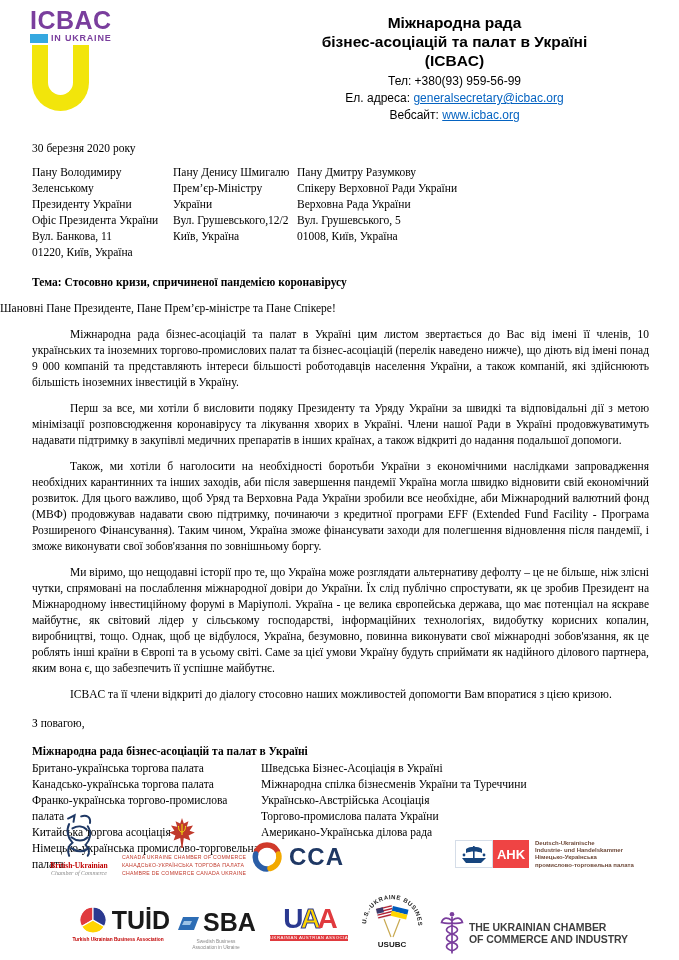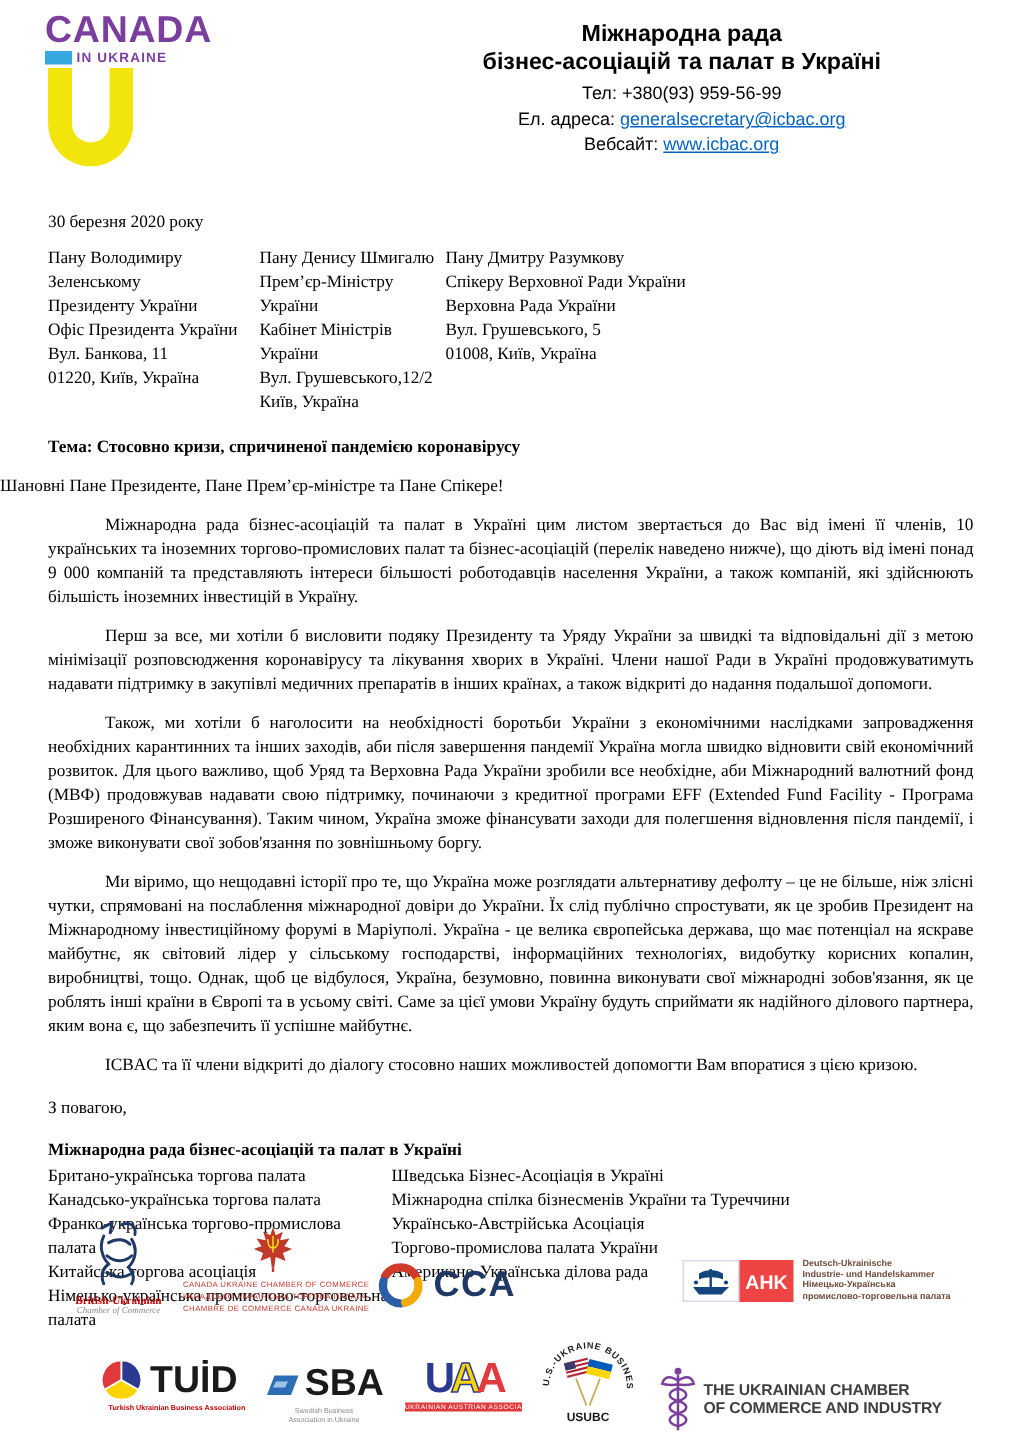--- a/index.html
+++ b/index.html
@@ -62,21 +62,21 @@
   
   .ahk { left:455px; top:38px; display:flex; align-items:flex-start; gap:0; }
   .ahk-ship { width:38px; height:28px; background:#ffffff; border:1px solid #d5dde8; box-sizing:border-box; }
   .ahk-box { width:36px; height:28px; background:#ef4444; color:#fff; display:flex;
     align-items:center; justify-content:center; font-family:"Liberation Sans",sans-serif;
     font-weight:bold; font-size:13px; }
   .ahk-lines { margin-left:6px; font-family:"Liberation Sans",sans-serif; font-weight:bold;
     color:#6E4A3A; font-size:6px; line-height:7.2px; }
   
   .tuid { left:66px; top:103px; width:104px; text-align:center; }
-  .tuid-row { display:flex; align-items:center; justify-content:flex-start; gap:4px; }
+  .tuid-row { display:flex; align-items:center; justify-content:flex-end; gap:4px; }
   .tuid-text { font-family:"Liberation Sans",sans-serif; font-weight:bold; font-size:25px; color:#1a1a1a; }
   .tuid-sub { color:#C00000; font-size:4.8px; font-family:"Liberation Sans",sans-serif;
     font-weight:bold; margin-top:2px; white-space:nowrap; }
   
   .sba { left:176px; top:106px; width:80px; text-align:center; }
   .sba-row { display:flex; align-items:center; justify-content:center; gap:3px; }
   .sba-text { font-family:"Liberation Sans",sans-serif; font-weight:bold; font-size:25px; color:#1a1a1a; }
   .sba-sub { color:#8a8a8a; font-size:4.8px; font-family:"Liberation Sans",sans-serif;
     line-height:5.6px; margin-top:2px; }
   
@@ -95,30 +95,31 @@
   .ucci-text { font-family:"Liberation Sans",sans-serif; font-weight:bold; font-size:10.5px;
     line-height:12.5px; color:#3F3F3F; letter-spacing:-0.1px; }
 </style>
 </head>
 <body>
 
 <div class="page">
 
   <div class="letterhead">
     <div class="lh-logo">
-      <div class="icbac-word">CANADA</div>
+      <div class="icbac-word">ICBAC</div>
       <div class="icbac-subrow">
         <span class="icbac-rect"></span>
         <span class="icbac-subtext">IN UKRAINE</span>
       </div>
       <div class="icbac-u"></div>
     </div>
     <div class="lh-text">
       <div class="lh-org">Міжнародна рада</div>
       <div class="lh-org">бізнес-асоціацій та палат в Україні</div>
+      <div class="lh-org">(ICBAC)</div>
       <div class="lh-contact-block">
         <div class="lh-contact">Тел: +380(93) 959-56-99</div>
         <div class="lh-contact"><span>Ел. адреса: </span><a class="link" href="#">generalsecretary@icbac.org</a></div>
         <div class="lh-contact"><span>Вебсайт: </span><a class="link" href="#">www.icbac.org</a></div>
       </div>
     </div>
   </div>
 
   <div class="date">30 березня 2020 року</div>
 
@@ -126,21 +127,20 @@
     <div class="rcol1">
       <div>Пану Володимиру Зеленському</div>
       <div>Президенту України</div>
       <div>Офіс Президента України</div>
       <div>Вул. Банкова, 11</div>
       <div>01220, Київ, Україна</div>
     </div>
     <div class="rcol2">
       <div>Пану Денису Шмигалю</div>
       <div>Прем’єр-Міністру України</div>
-      <div>Кабінет Міністрів України</div>
       <div>Вул. Грушевського,12/2</div>
       <div>Київ, Україна</div>
     </div>
     <div class="rcol3">
       <div>Пану Дмитру Разумкову</div>
       <div>Спікеру Верховної Ради України</div>
       <div>Верховна Рада України</div>
       <div>Вул. Грушевського, 5</div>
       <div>01008, Київ, Україна</div>
     </div>

